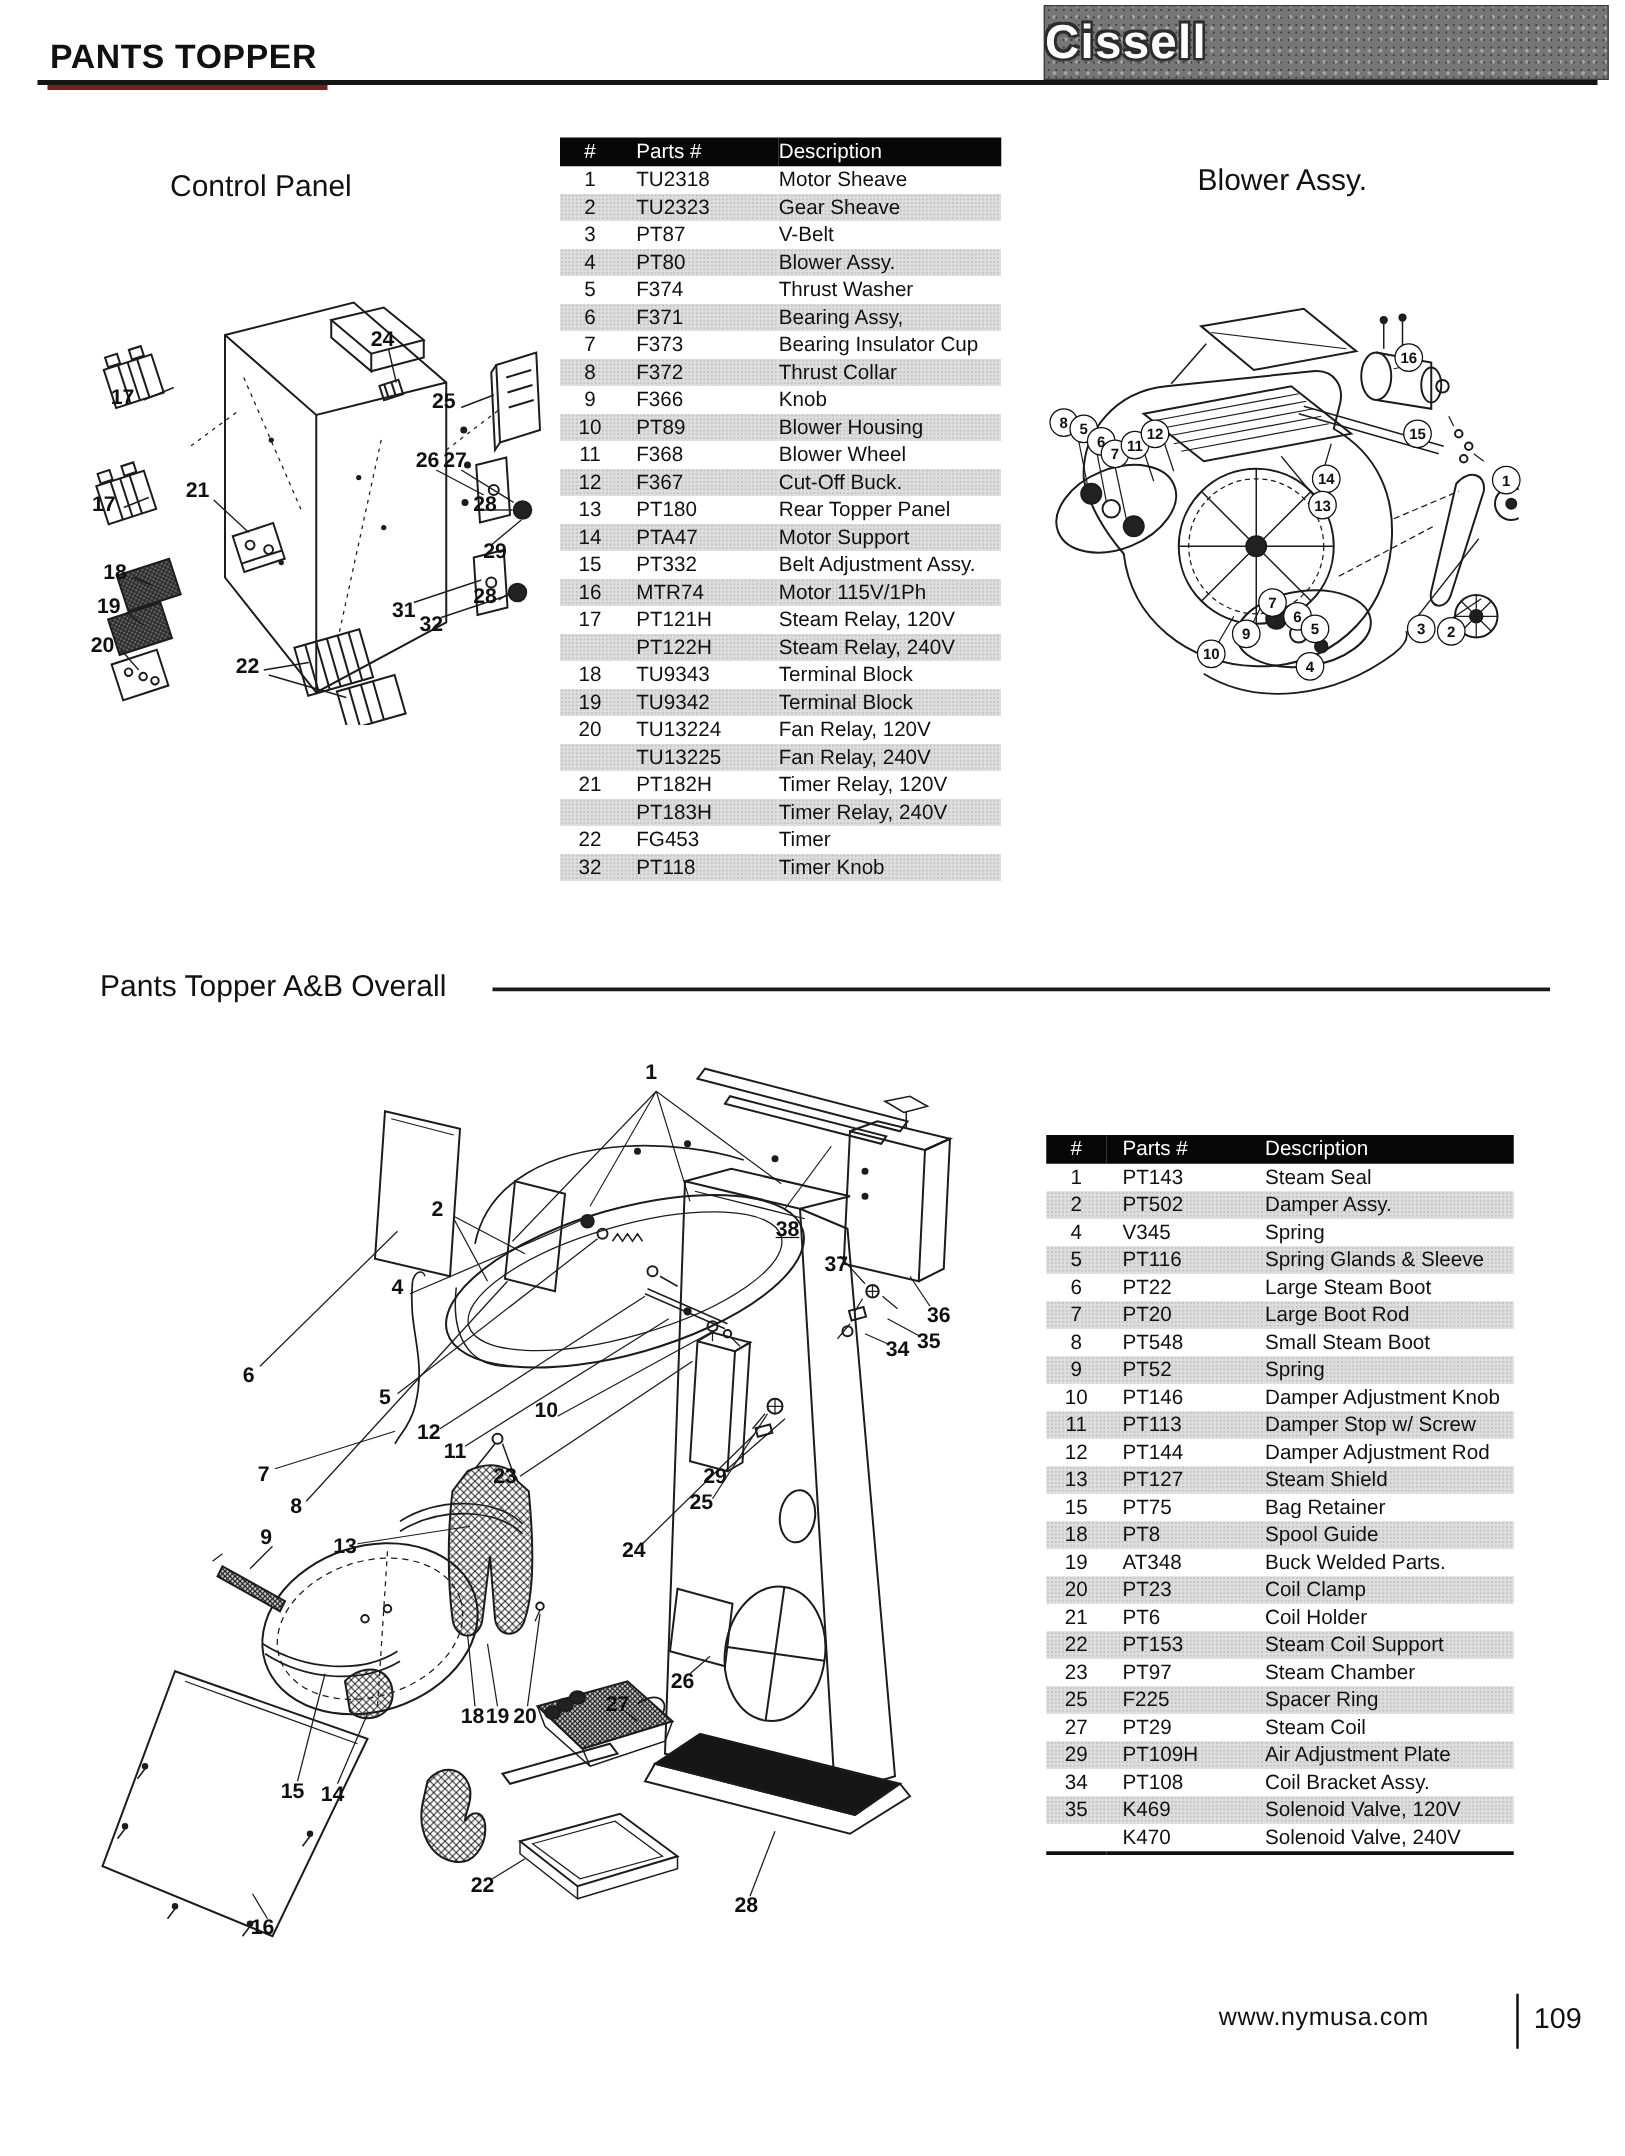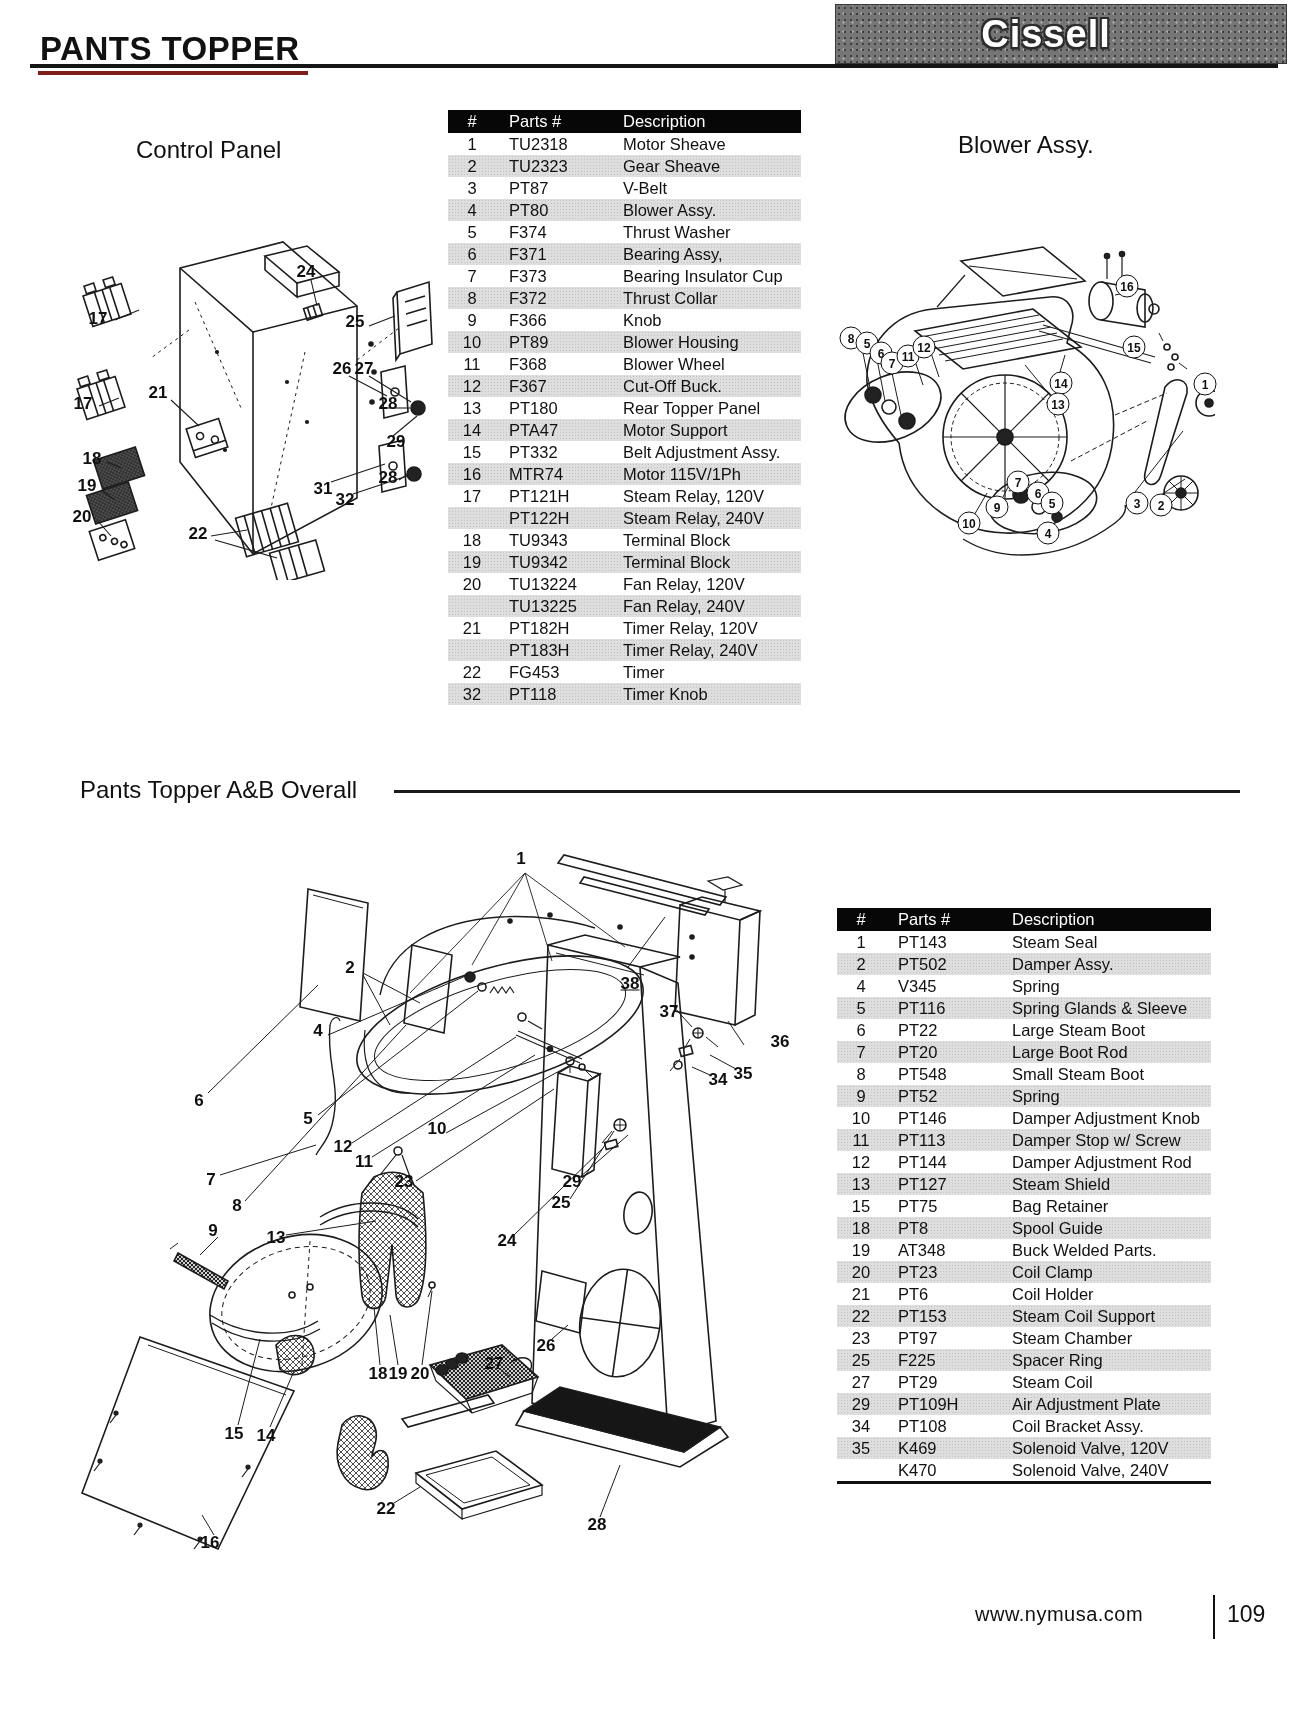--- a/index.html
+++ b/index.html
@@ -1,25 +1,25 @@
 <!DOCTYPE html>
 <html><head>
 <meta charset="utf-8">
 <style>
   html,body{margin:0;padding:0}
   body{width:1300px;height:1725px;background:#ffffff;position:relative;overflow:hidden;
        font-family:"Liberation Sans",sans-serif;color:#111}
   .abs{position:absolute}
   
-  .page-title{font-size:33px;font-weight:bold;letter-spacing:.5px;border-bottom:4px solid #7f1d1d;padding:0 8px 3px 2px}
+  .page-title{font-size:27px;font-weight:bold;letter-spacing:.5px;border-bottom:8px solid #7f1d1d;padding:0 8px 3px 2px}
   .main-rule{background:#151515;height:4px}
   .logo-box{background-color:#767676;border:1px solid #3a3a3a;
             background-image:radial-gradient(#3f3f3f 23%,transparent 24%),radial-gradient(#a6a6a6 19%,transparent 20%);
             background-size:6px 6px,9px 9px;background-position:0 0,3px 4px;
-            display:flex;align-items:center;justify-content:center}
+            display:flex;align-items:center;justify-content:flex-start}
   .logo-text{font-size:38px;font-weight:bold;letter-spacing:1px;color:#fff;padding-right:30px;
              text-shadow:-2px -2px 0 #2c2c2c,2px -2px 0 #2c2c2c,-2px 2px 0 #2c2c2c,2px 2px 0 #2c2c2c,0 3px 2px #2c2c2c}
   .section-heading{font-size:24px;font-weight:normal;white-space:nowrap}
   .heading-rule{background:#1a1a1a;height:3px}
   
   .parts-table{border-collapse:collapse;table-layout:fixed;font-size:16.5px;line-height:1}
   .parts-table th{background:#070707;color:#fff;font-weight:normal;text-align:left;height:23px;padding:0}
   .parts-table td{height:22px;padding:0;white-space:nowrap;overflow:hidden}
   .parts-table .c-num{width:48px;text-align:center}
   .parts-table .c-part{width:114px;padding-left:13px}
@@ -744,21 +744,21 @@
           <line x1="520" y1="692" x2="540" y2="640"></line>
         <line x1="134" y1="710" x2="122" y2="690"></line>
       </g>
     </g>
   </svg>
 <span class="callout" style="left: 441px; top: 33px;">1</span>
     <span class="callout" style="left: 270px; top: 142px;">2</span>
     <span class="callout" style="left: 550px; top: 158px; text-decoration: underline;">38</span>
     <span class="callout" style="left: 589px; top: 186px;">37</span>
     <span class="callout" style="left: 238px; top: 205px;">4</span>
-    <span class="callout" style="left: 671px; top: 216px; margin-left: 29px;">36</span>
+    <span class="callout" style="left: 671px; top: 227px;">36</span>
     <span class="callout" style="left: 663px; top: 248px;">35</span>
     <span class="callout" style="left: 638px; top: 254px;">34</span>
     <span class="callout" style="left: 119px; top: 275px;">6</span>
     <span class="callout" style="left: 228px; top: 293px;">5</span>
     <span class="callout" style="left: 357px; top: 303px;">10</span>
     <span class="callout" style="left: 263px; top: 321px;">12</span>
     <span class="callout" style="left: 284px; top: 336px;">11</span>
     <span class="callout" style="left: 131px; top: 354px;">7</span>
     <span class="callout" style="left: 324px; top: 356px;">23</span>
     <span class="callout" style="left: 492px; top: 356px;">29</span>

